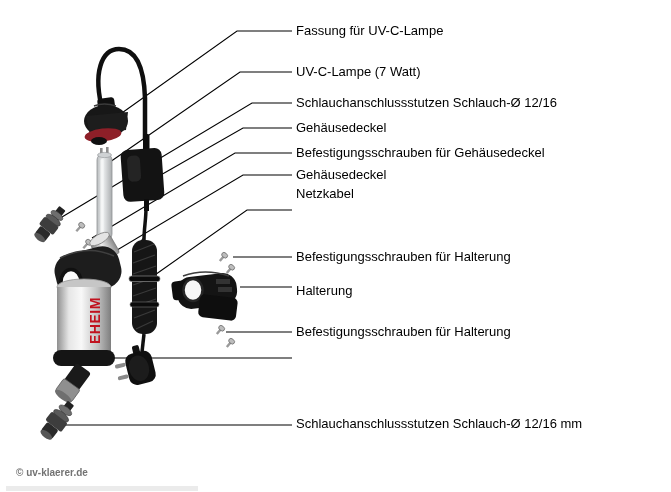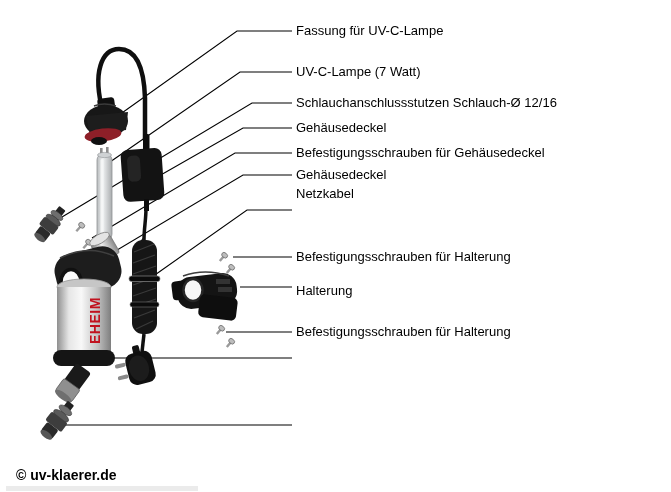--- a/index.html
+++ b/index.html
@@ -16,23 +16,23 @@
     left:296px;
     font-size:13px;
     font-weight:normal;
     color:#000;
     white-space:nowrap;
     line-height:14px;
   }
   .footer-credit{
     position:absolute;
     left:16px;top:467px;
-    font-size:14px;
+    font-size:10px;
     font-weight:bold;
-    color:#000000;
+    color:#737373;
     white-space:nowrap;
   }
   .footer-bar{
     position:absolute;
     left:6px;top:486px;
     width:192px;height:5px;
     background:#ebebeb;
   }
 </style>
 </head>
@@ -214,17 +214,18 @@
   <div class="part-label" style="top:24px">Fassung für UV-C-Lampe</div>
   <div class="part-label" style="top:65px">UV-C-Lampe (7 Watt)</div>
   <div class="part-label" style="top:96px">Schlauchanschlussstutzen Schlauch-Ø 12/16</div>
   <div class="part-label" style="top:121px">Gehäusedeckel</div>
   <div class="part-label" style="top:146px">Befestigungsschrauben für Gehäusedeckel</div>
   <div class="part-label" style="top:168px">Gehäusedeckel</div>
   <div class="part-label" style="top:187px">Netzkabel</div>
   <div class="part-label" style="top:250px">Befestigungsschrauben für Halterung</div>
   <div class="part-label" style="top:284px">Halterung</div>
   <div class="part-label" style="top:325px">Befestigungsschrauben für Halterung</div>
+  <div class="part-label" style="top:417px">Schlauchanschlussstutzen Schlauch-Ø 12/16 mm</div>
 
   <div class="footer-credit">© uv-klaerer.de</div>
   <div class="footer-bar"></div>
 
 </div>
 
 </body></html>

